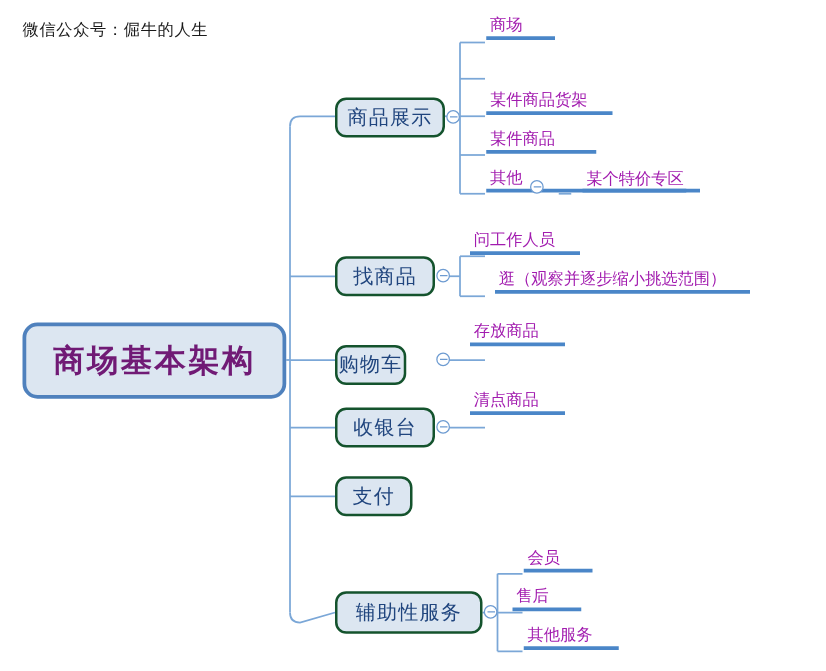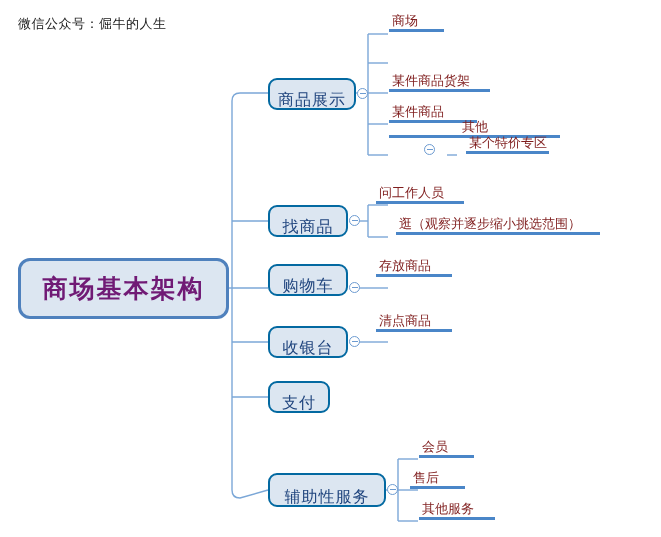--- a/index.html
+++ b/index.html
@@ -57,41 +57,41 @@
     font-weight: bold;
     color: #701a75;
     letter-spacing: 2px;
     line-height: 1;
   }
   
   .branch-node {
     position: absolute;
     box-sizing: border-box;
     background: #dce6f1;
-    border: 2px solid #0369a1;
+    border: 2px solid #14532d;
     border-radius: 9px;
     display: flex;
-    align-items: flex-end;
+    align-items: center;
     justify-content: center;
   }
   .branch-label {
     font-size: 16px;
     color: #20457e;
     letter-spacing: 1px;
     line-height: 1;
     white-space: nowrap;
   }
   
   .leaf {
     position: absolute;
     white-space: nowrap;
   }
   .leaf-text {
     font-size: 13px;
-    color: #7f1d1d;
+    color: #a21caf;
     line-height: 15px;
     display: block;
     padding: 0 2px 1px 3px;
     white-space: nowrap;
   }
   .leaf-bar {
     display: block;
     height: 3px;
     background: #4a86c8;
     border-radius: 0;
@@ -206,21 +206,21 @@
   <div class="leaf" style="left:389px; top:73px;">
     <span class="leaf-text">某件商品货架</span>
     <span class="leaf-bar" style="width:101px;"></span>
   </div>
 
   <div class="leaf" style="left:389px; top:104px;">
     <span class="leaf-text">某件商品</span>
     <span class="leaf-bar" style="width:88px;"></span>
   </div>
 
-  <div class="leaf" style="left:389px; top:119px;text-align:center;">
+  <div class="leaf" style="left:389px; top:135px;">
     <span class="leaf-text">其他</span>
     <span class="leaf-bar" style="width:171px;"></span>
   </div>
   <div class="inline-marker" style="position:absolute; left:424px; top:144px; margin:0;"></div>
   <div class="leaf" style="left:466px; top:135px;font-family:Liberation Serif, serif;">
     <span class="leaf-text">某个特价专区</span>
     <span class="leaf-bar" style="width: 83px;"></span>
   </div>
 
   <div class="branch-node" style="left:268px; top:205px; width:80px; height:32px;">
@@ -231,21 +231,21 @@
   <div class="leaf" style="left:376px; top:185px;">
     <span class="leaf-text">问工作人员</span>
     <span class="leaf-bar" style="width:88px;"></span>
   </div>
 
   <div class="leaf" style="left:376px; top:216px;margin-left:20px;">
     <span class="leaf-text">逛（观察并逐步缩小挑选范围）</span>
     <span class="leaf-bar" style="width:204px;"></span>
   </div>
 
-  <div class="branch-node" style="left:268px; top:264px; width:80px; height:32px;">
+  <div class="branch-node" style="left:268px; top:276px; width:57px; height:32px;">
     <span class="branch-label">购物车</span>
   </div>
   <div class="collapse-marker" style="left:349px; top:282px;"></div>
 
   <div class="leaf" style="left:376px; top:258px;">
     <span class="leaf-text">存放商品</span>
     <span class="leaf-bar" style="width:76px;"></span>
   </div>
 
   <div class="branch-node" style="left:268px; top:326px; width:80px; height:32px;">

